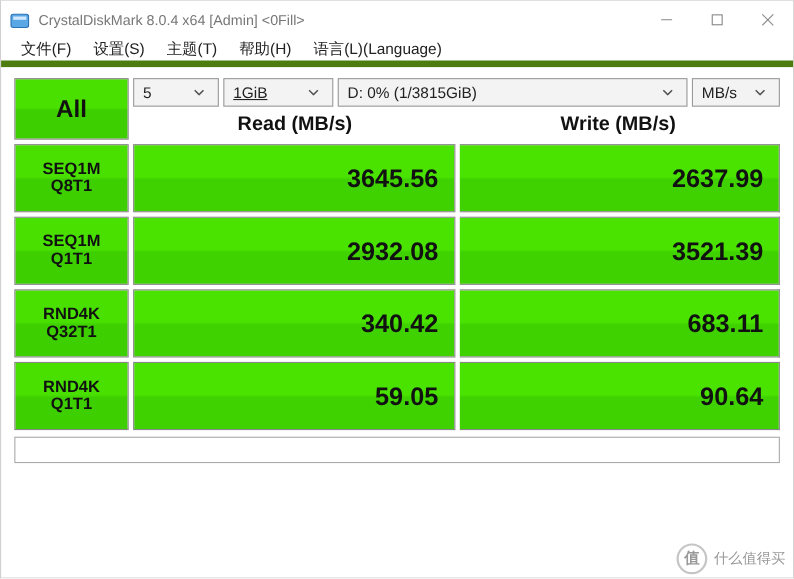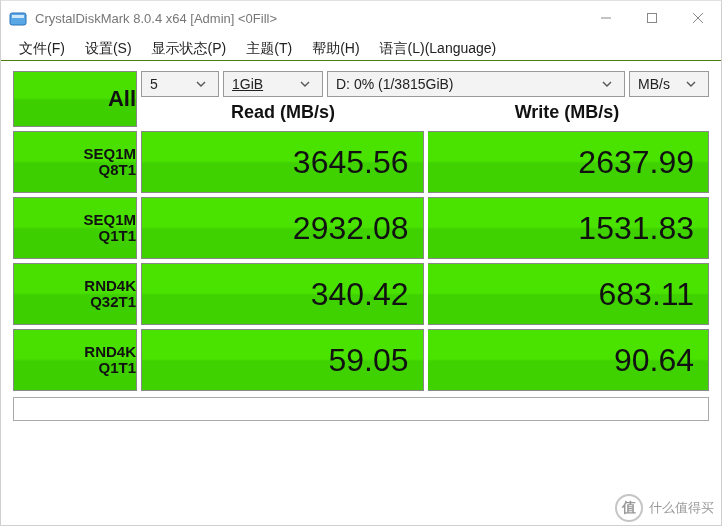--- a/index.html
+++ b/index.html
@@ -35,23 +35,23 @@
   .win-controls { margin-left: auto; display: flex; }
   .win-btn {
     width: 46px; height: 34px; display: flex; align-items: center; justify-content: center;
     color: #888;
   }
   .win-btn svg { stroke: #888; }
   
   .menubar {
     height: 26px;
     display: flex;
-    align-items: flex-end;
+    align-items: center;
     padding: 0 6px 0 10px;
-    border-bottom: 1px solid #4d7c0f;
+    border-bottom: 6px solid #4d7c0f;
     background: #fff;
     gap: 4px;
   }
   .menu-item {
     font-size: 14px;
     color: #222;
     padding: 2px 8px;
   }
   
   .content {
@@ -65,24 +65,24 @@
     gap: 4px;
     align-items: stretch;
     height: 56px;
   }
   .green-btn {
     background: linear-gradient(to bottom,#49e000 0%,#49e000 48%,#3ecf00 52%,#3ecf00 100%);
     border: 1px solid #888;
     color: #111;
     display: flex;
     flex-direction: column;
-    align-items: flex-end;
+    align-items: center;
     justify-content: center;
     font-weight: 700;
-    width: 124px;
+    width: 104px;
   }
   .green-btn.all { font-size: 22px; }
   .green-btn .l1 { font-size: 15px; line-height: 16px; }
   .green-btn .l2 { font-size: 15px; line-height: 16px; }
   .selectors {
     flex: 1;
     display: flex;
     flex-direction: column;
     gap: 2px;
   }
@@ -130,22 +130,22 @@
     margin-top: 4px;
   }
   .val {
     flex: 1;
     border: 1px solid #888;
     border-left: none;
     display: flex;
     align-items: center;
     justify-content: flex-end;
     padding-right: 14px;
-    font-size: 32px;
-    font-weight: 400;
+    font-size: 23px;
+    font-weight: 700;
     color: #111;
     background: linear-gradient(to bottom,#4ae300 0%,#4ae300 48%,#3fd200 52%,#3fd200 100%);
     font-family: Arial, sans-serif;
   }
   .val.left { border-left: 1px solid #888; }
   .bottom-spacer {
     height: 24px;
     border: 1px solid #aaa;
     margin-top: 6px;
   }
@@ -196,21 +196,20 @@
             <line x1="1" y1="1" x2="11" y2="11" stroke-width="1"></line>
             <line x1="11" y1="1" x2="1" y2="11" stroke-width="1"></line>
           </svg>
       </div>
     </div>
   </div>
 
   <div class="menubar">
     <span class="menu-item">文件(F)</span>
     <span class="menu-item">设置(S)</span>
-    <span class="menu-item">显示状态(P)</span>
     <span class="menu-item">主题(T)</span>
     <span class="menu-item">帮助(H)</span>
     <span class="menu-item">语言(L)(Language)</span>
   </div>
 
   <div class="content">
 
     <div class="top-row">
       <div class="green-btn all">
         <span>All</span>
@@ -265,21 +264,21 @@
       <div class="val left">3645.56</div>
       <div class="val">2637.99</div>
     </div>
 
     <div class="test-row">
       <div class="green-btn">
         <span class="l1">SEQ1M</span>
         <span class="l2">Q1T1</span>
       </div>
       <div class="val left">2932.08</div>
-      <div class="val">1531.83</div>
+      <div class="val">3521.39</div>
     </div>
 
     <div class="test-row">
       <div class="green-btn">
         <span class="l1">RND4K</span>
         <span class="l2">Q32T1</span>
       </div>
       <div class="val left">340.42</div>
       <div class="val">683.11</div>
     </div>

